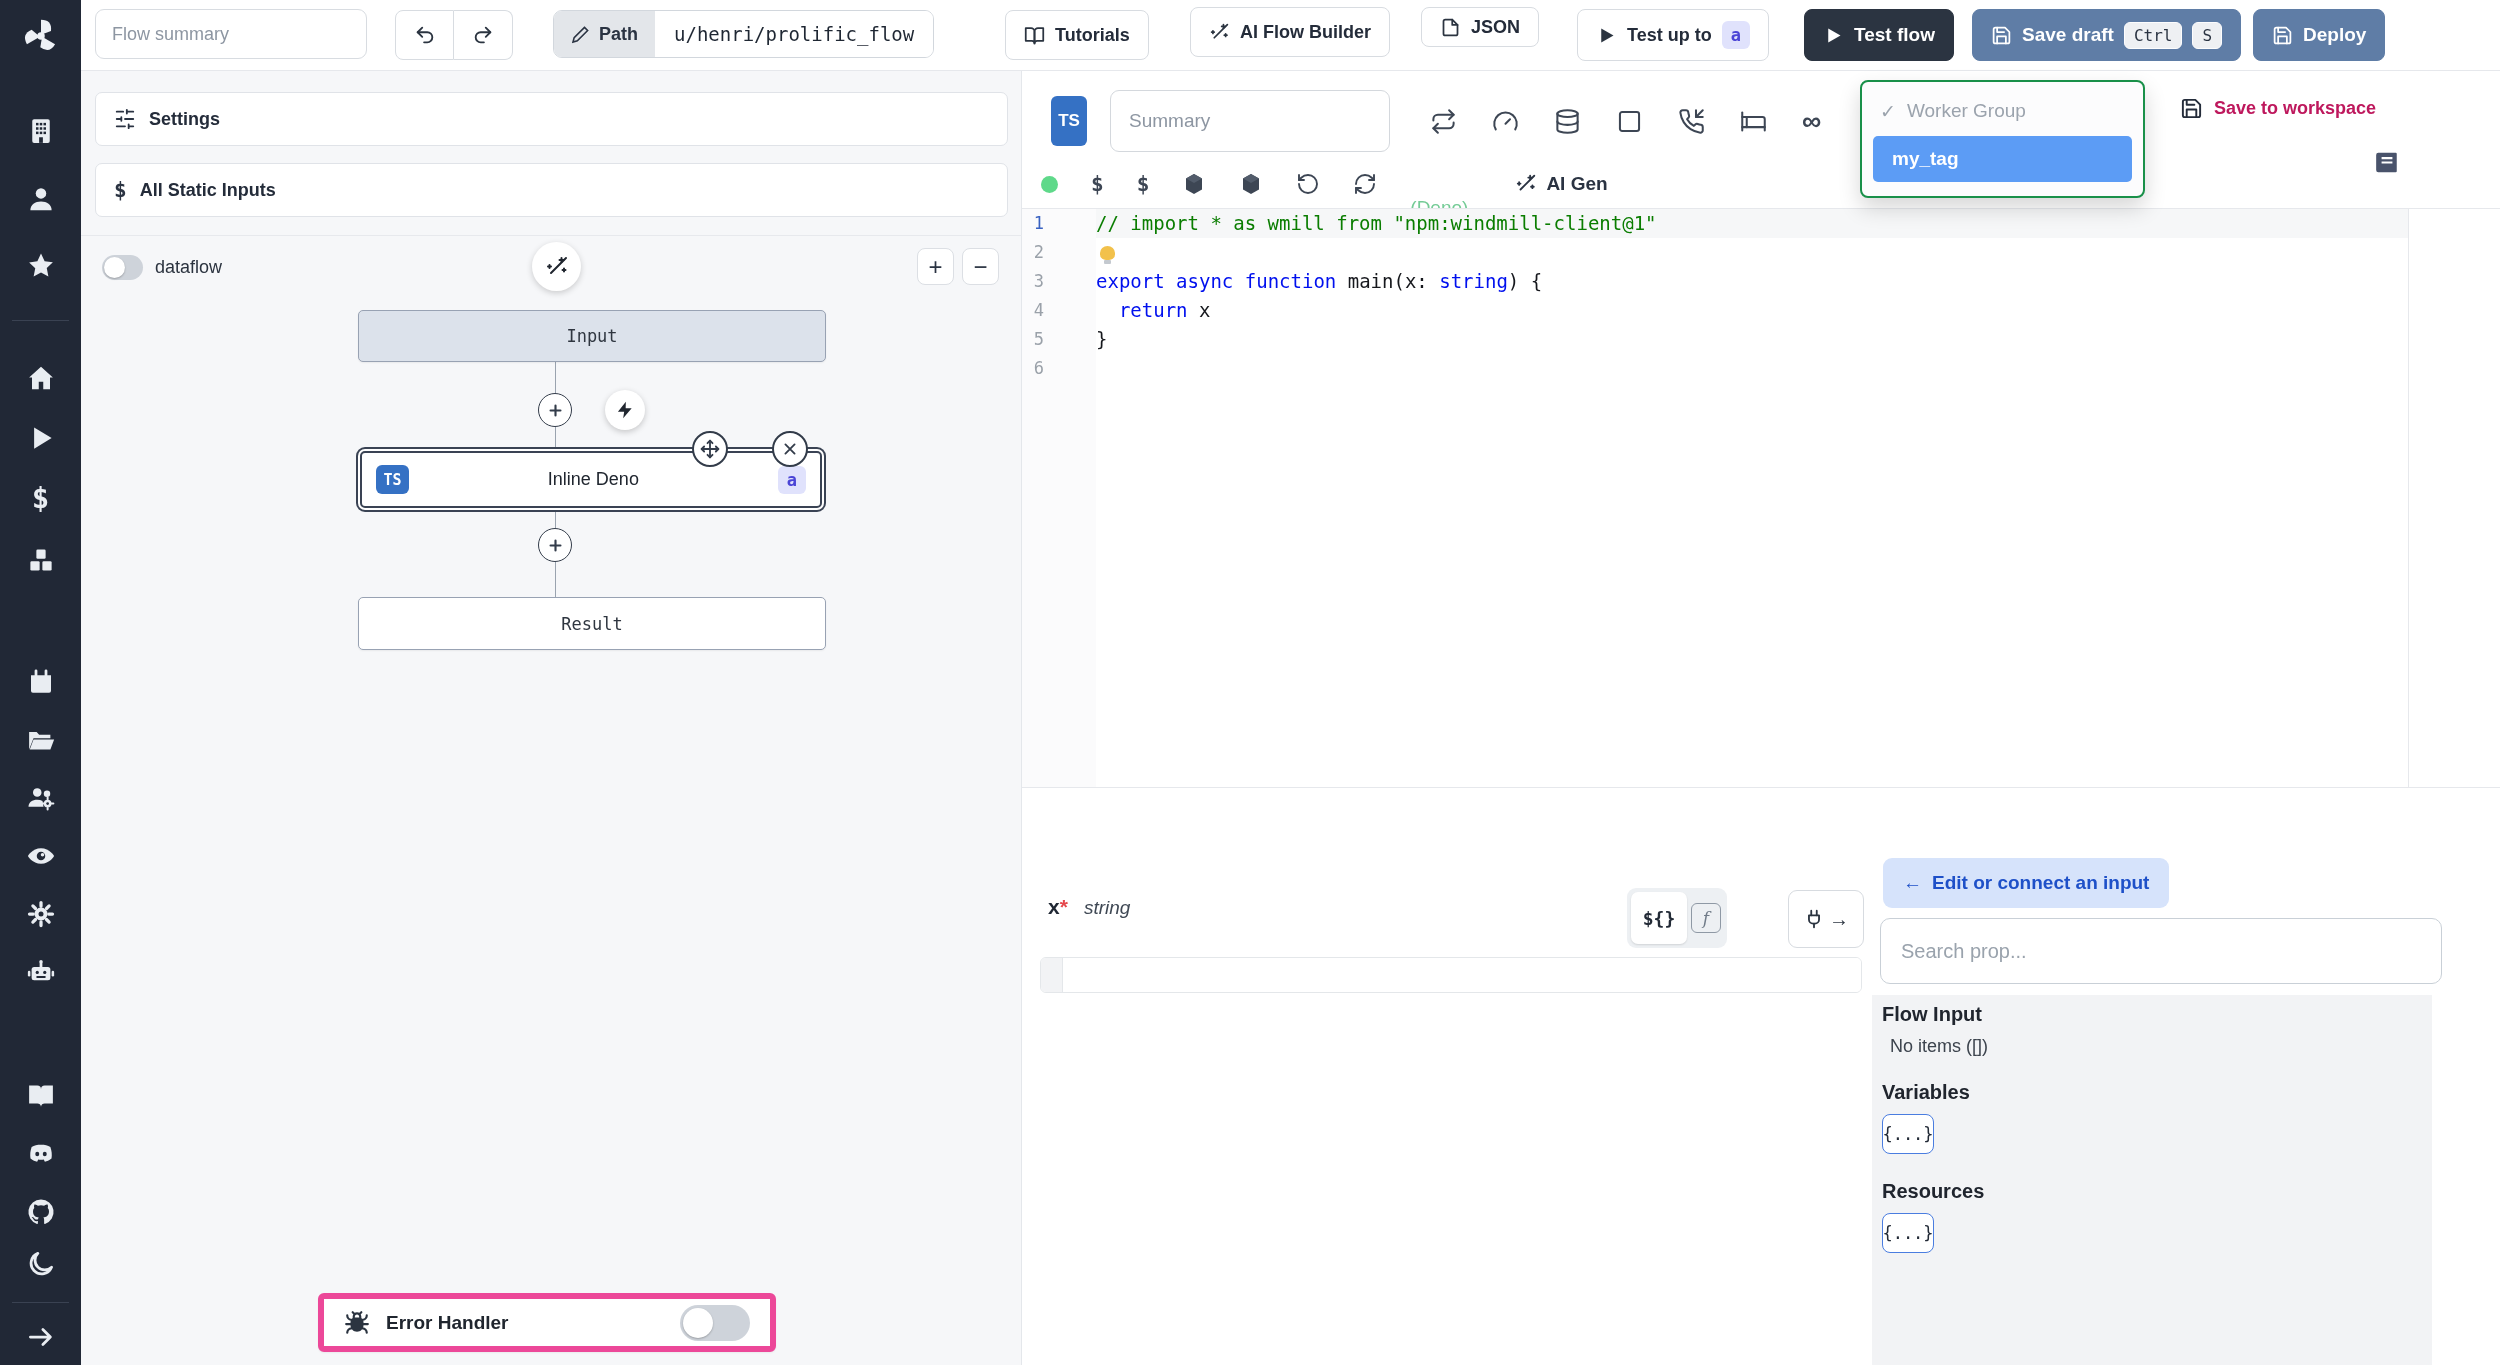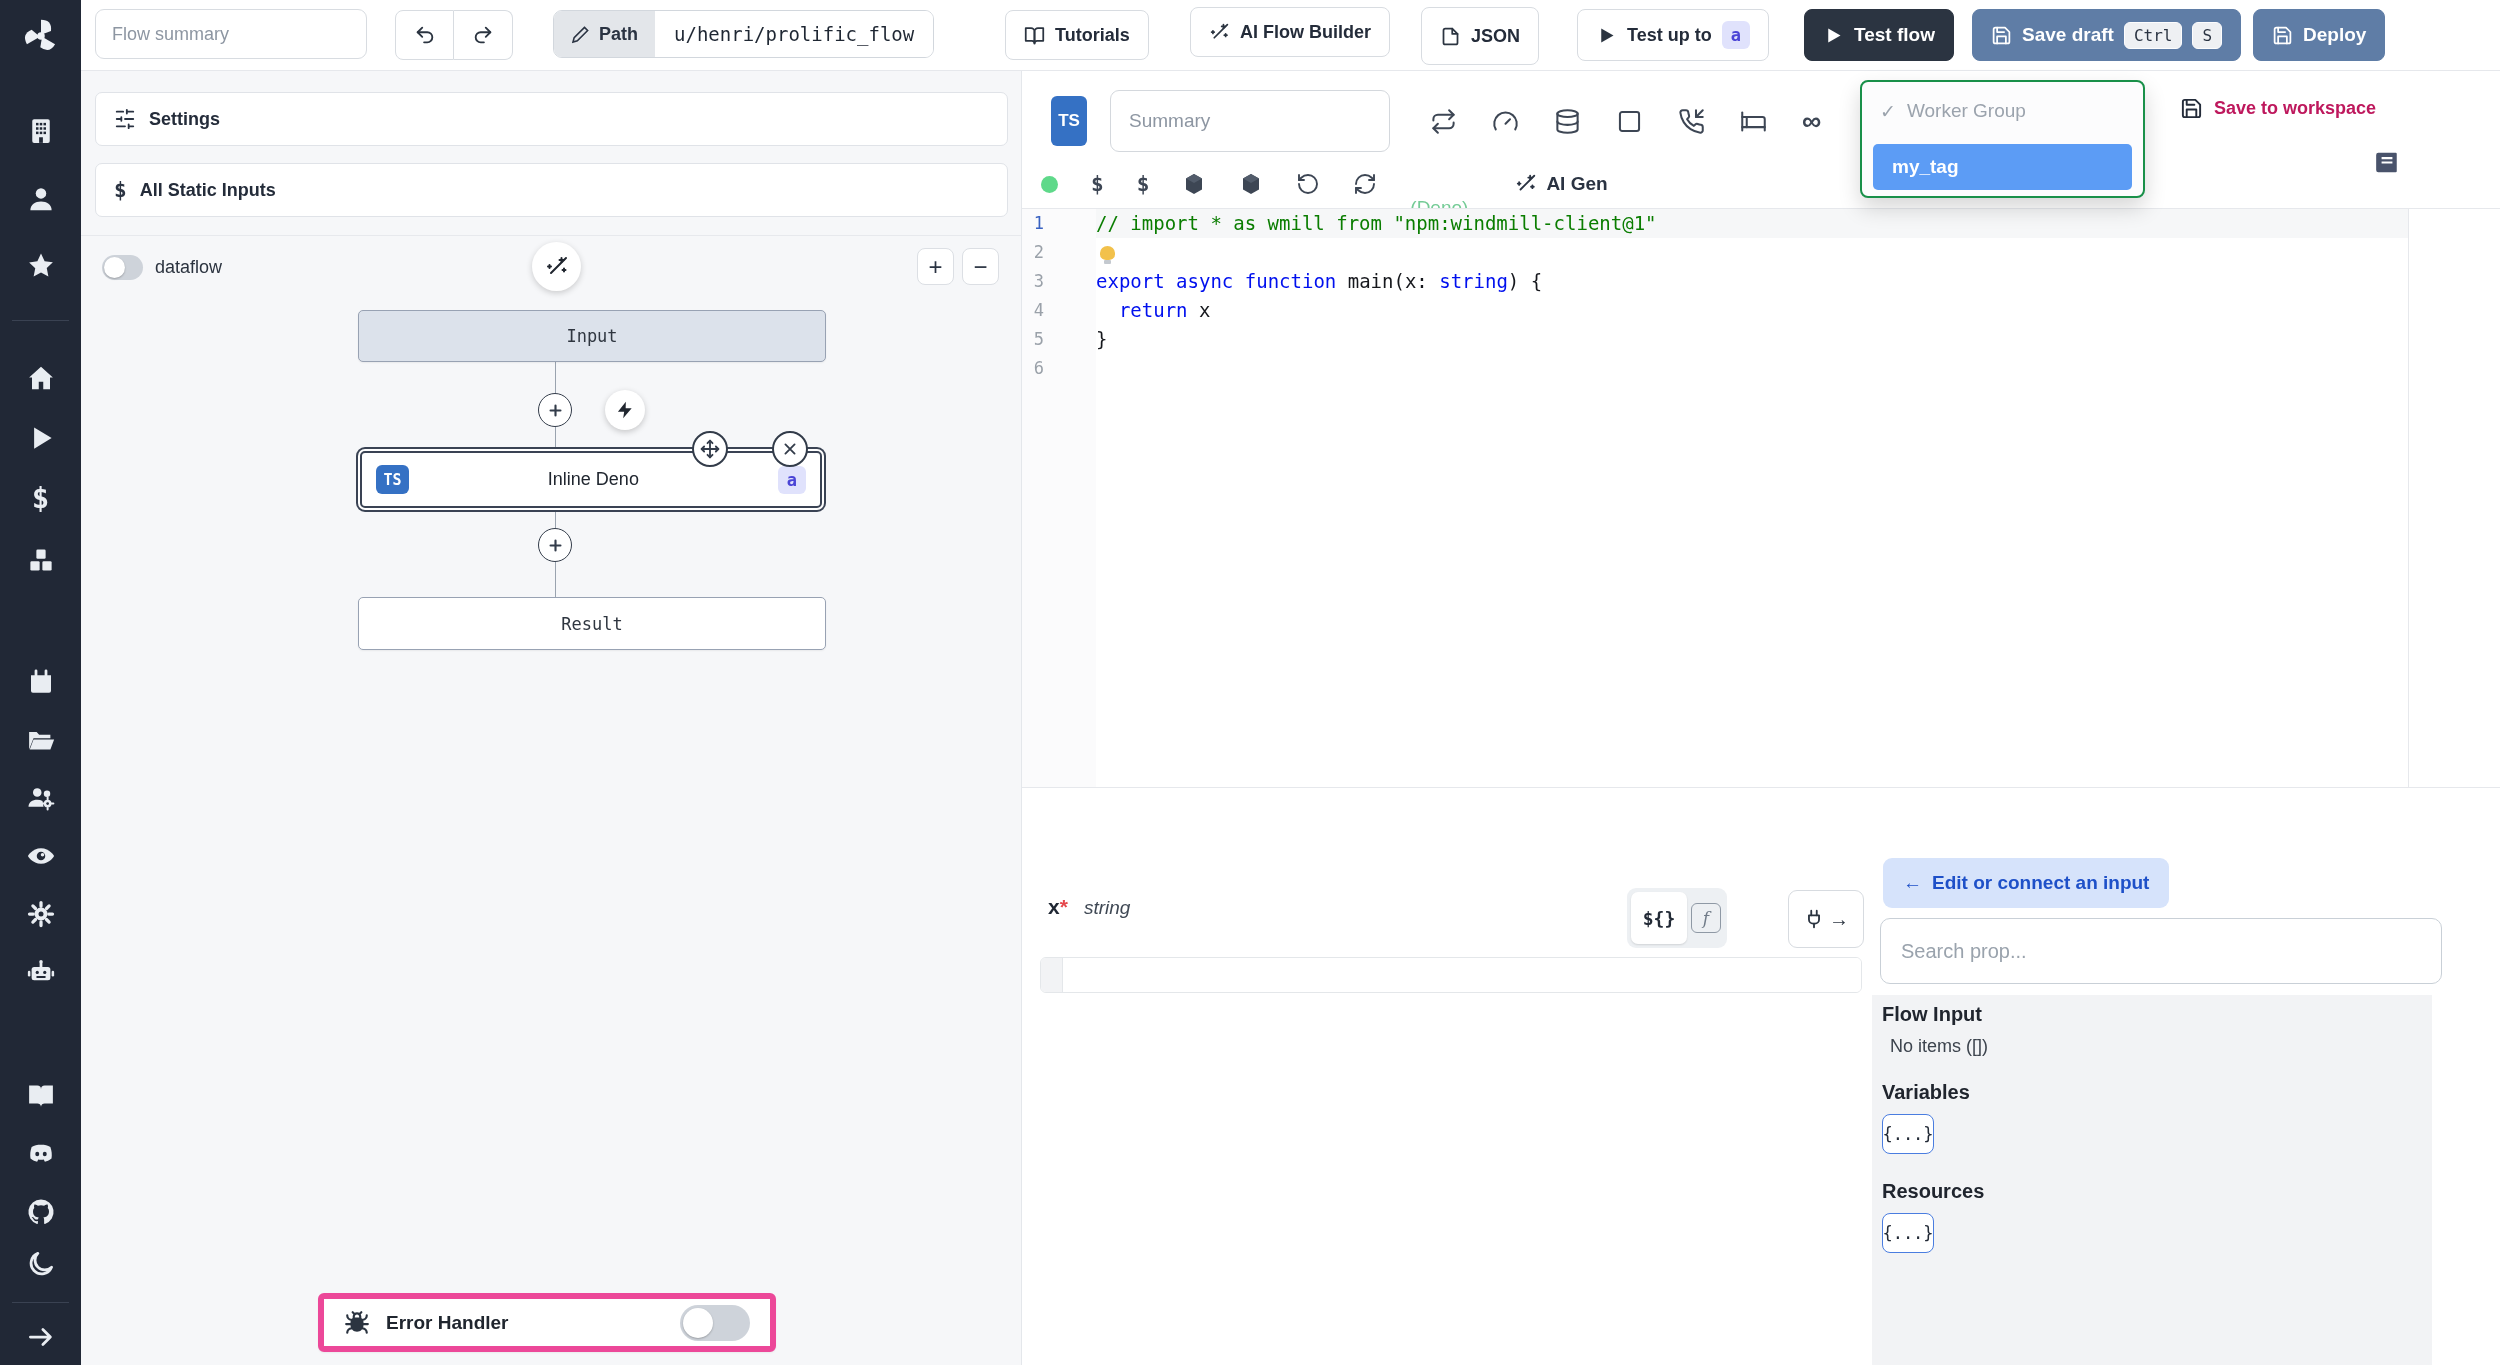--- a/index.html
+++ b/index.html
@@ -74,21 +74,21 @@
   .code-line:first-child { background:#f6f7f8; }
   .bulb { display:inline-block; width:15px; height:14px; background:#f2c14b; border-radius:50% 50% 40% 40%; position:relative; top:1px; left:4px; }
   .bulb::after { content:""; position:absolute; left:4px; bottom:-4px; width:7px; height:4px; background:#c4c9cf; border-radius:1px; }
   .mmdiv { position:absolute; left:1386px; top:138px; width:1px; height:578px; background:#e6e8ec; }
   .botdiv { position:absolute; left:0; top:716px; width:1478px; height:1px; background:#e6e8ec; }
 
   
   .wg-select { position:absolute; left:860px; top:16px; width:258px; height:66px; background:#fff; border:1px solid #d4d8dd; border-radius:9px; z-index:45; }
   .wg-dd { position:absolute; left:838px; top:9px; width:285px; height:118px; background:#fcfcfd; border:2px solid #199049; border-radius:8px; box-shadow:0 10px 22px rgba(0,0,0,.16); z-index:50; padding:0 11px; }
   .wg-row1 { display:flex; align-items:center; gap:11px; height:34px; margin-top:12px; color:#9ba3ad; font-size:19px; padding-left:7px; }
-  .wg-row2 { margin-top:16px; height:46px; line-height:46px; background:#5c9cf5; border-radius:5px; color:#fff; font-size:19px; font-weight:600; padding-left:19px; cursor:pointer; }
+  .wg-row2 { margin-top:8px; height:46px; line-height:46px; background:#5c9cf5; border-radius:5px; color:#fff; font-size:19px; font-weight:600; padding-left:19px; cursor:pointer; }
   .savews { position:absolute; left:1158px; top:26px; display:flex; align-items:center; gap:11px; font-size:18px; font-weight:600; color:#be185d; cursor:pointer; }
   .savews svg { width:23px; height:23px; stroke:#242c3a; stroke-width:2; fill:none; stroke-linecap:round; stroke-linejoin:round; }
   .bookic { position:absolute; left:1352px; top:78px; cursor:pointer; }
   .bookic svg { width:26px; height:27px; fill:#49536b; }
 
   
   .tabs { position:absolute; left:0; top:717px; width:1478px; height:92px; border-bottom:1px solid #e6e8ec; background:#fff; }
   .tab { position:absolute; top:0; height:92px; display:flex; align-items:center; font-size:20px; font-weight:600; color:#2a3342; cursor:pointer; }
   .tab-underline { position:absolute; left:24px; top:86px; width:164px; height:6px; background:#333d4d; border-radius:2px; }
   .xlab { position:absolute; left:26px; top:824px; display:flex; align-items:baseline; }
@@ -301,21 +301,21 @@
   <button class="btn abs" style="left:1109px;top:7px;height:50px">
     <svg viewBox="0 0 24 24">
         <path d="M21 3 6 18"></path>
         <path d="M16.5 3v4M14.5 5h4"></path>
         <path d="M4.5 10v3M3 11.5h3"></path>
         <path d="M19 13.5v3M17.5 15h3"></path>
       </svg>
     <span>AI Flow Builder</span>
   </button>
 
-  <button class="btn abs" style="left:1340px;top:7px;height:58px">
+  <button class="btn abs" style="left:1340px;top:7px;height:40px">
     <svg viewBox="0 0 24 24">
         <path d="M14 3H6a2 2 0 0 0-2 2v14a2 2 0 0 0 2 2h12a2 2 0 0 0 2-2V9z"></path>
         <path d="M14 3v6h6"></path>
       </svg>
     <span>JSON</span>
   </button>
 
   <button class="btn abs" style="left:1496px;top:9px;height:52px">
     <svg viewBox="0 0 24 24" style="fill:#2b3440;stroke:none">
         <path d="M6 4l14 8-14 8z"></path>

